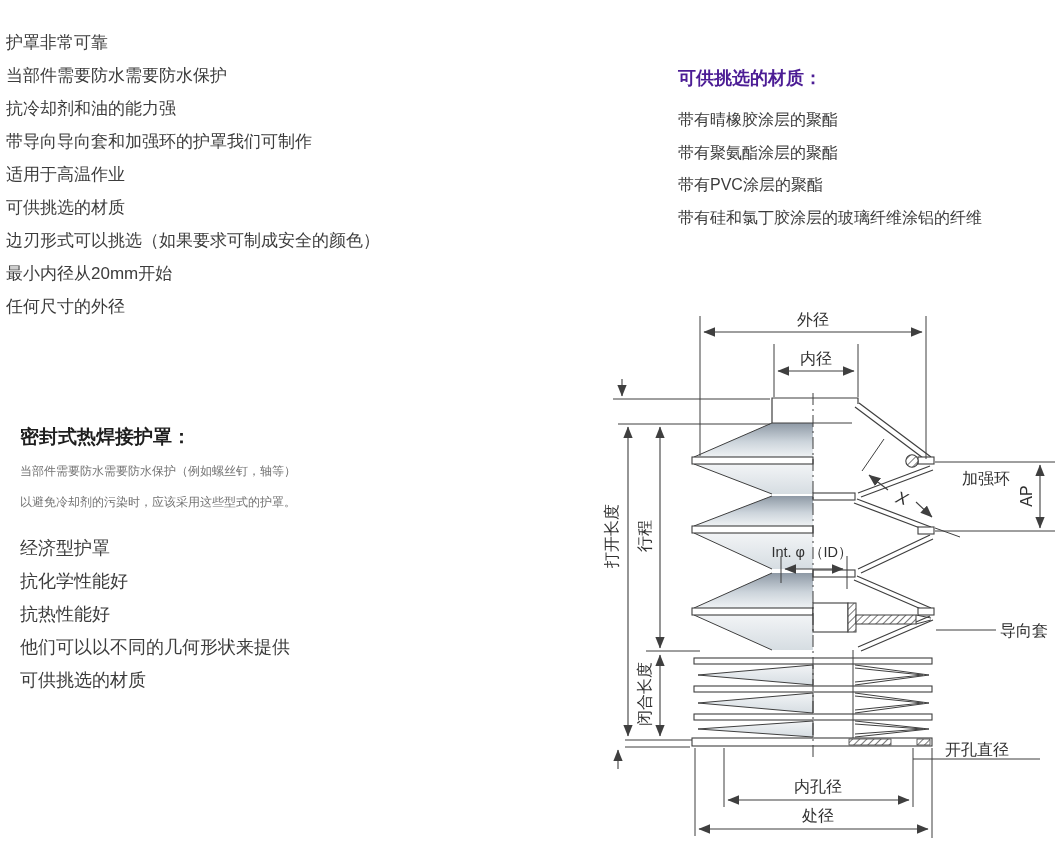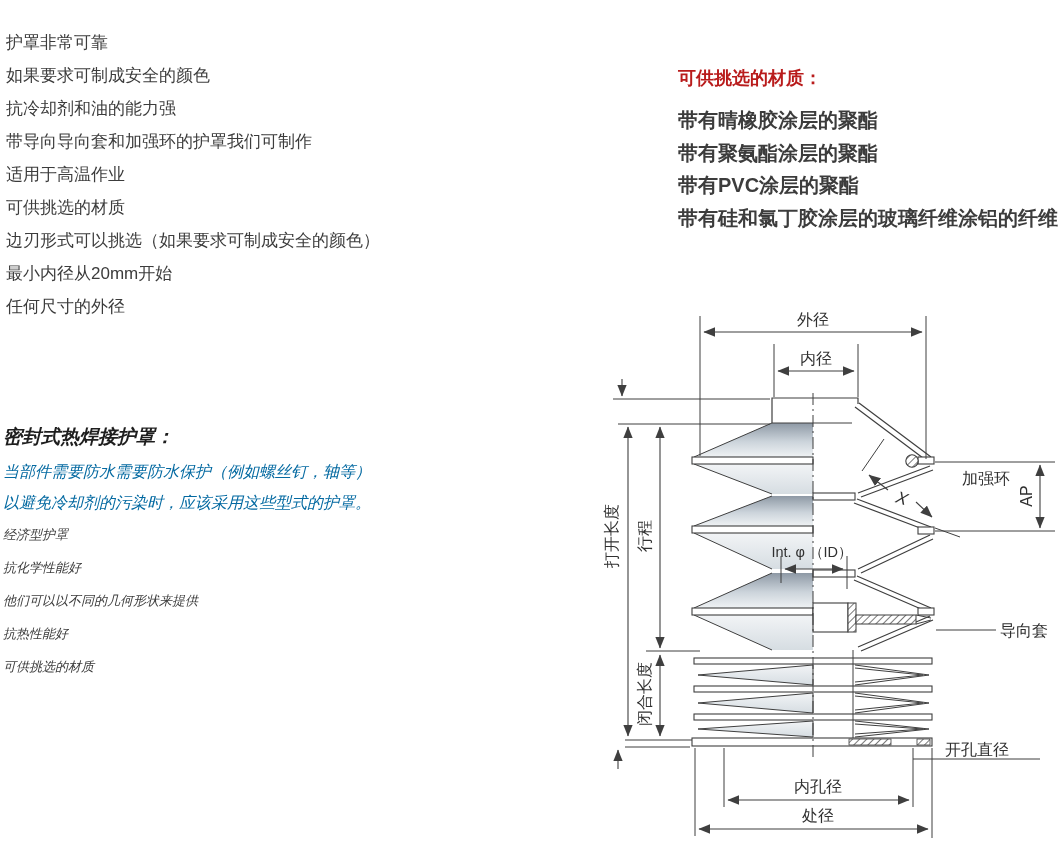--- a/index.html
+++ b/index.html
@@ -1,57 +1,57 @@
 <!DOCTYPE html>
 <html><head>
 <meta charset="utf-8">
 <style>
   html,body{margin:0;padding:0;background:#ffffff;}
   .page{position:relative;width:1064px;height:860px;background:#fff;overflow:hidden;
         font-family:"Liberation Sans","DejaVu Sans",sans-serif;color:#3c3c3c;}
   .features{position:absolute;left:6px;top:26px;font-size:17px;line-height:33px;white-space:nowrap;}
-  .sealed{position:absolute;left:3px;top:424px;white-space:nowrap;font-style:italic;}
+  .sealed{position:absolute;left:20px;top:424px;white-space:nowrap;}
   .sealed .heading{font-size:19px;font-weight:bold;color:#1e1e1e;margin:0 0 6px 0;}
-  .sealed .desc{font-size:16px;line-height:31px;color:#0369a1;}
-  .sealed .sub{font-size:13px;line-height:33px;}
+  .sealed .desc{font-size:12px;line-height:31px;color:#737373;}
+  .sealed .sub{font-size:18px;line-height:33px;margin-top:14px;}
   .materials{position:absolute;left:678px;top:66px;white-space:nowrap;}
-  .materials .heading{font-size:18px;font-weight:bold;color:#b91c1c;margin:0 0 14px 0;}
-  .materials .item{font-size:20px;line-height:32.5px;font-weight:bold;}
+  .materials .heading{font-size:18px;font-weight:bold;color:#4c1d95;margin:0 0 14px 0;}
+  .materials .item{font-size:16px;line-height:32.5px;}
   svg text{font-family:"Liberation Sans","DejaVu Sans",sans-serif;fill:#303030;}
   .dim-line{stroke:#3f3f3f;stroke-width:1.1;fill:none;}
   .thin{stroke:#3f3f3f;stroke-width:1;fill:none;}
   .outline{stroke:#3f3f3f;stroke-width:1.2;fill:none;}
   .wrect{fill:#ffffff;stroke:#3f3f3f;stroke-width:1.1;}
 </style>
 </head>
 <body>
 
 <div class="page">
 
   <div class="features">
     <div>护罩非常可靠</div>
-    <div>如果要求可制成安全的颜色</div>
+    <div>当部件需要防水需要防水保护</div>
     <div>抗冷却剂和油的能力强</div>
     <div>带导向导向套和加强环的护罩我们可制作</div>
     <div>适用于高温作业</div>
     <div>可供挑选的材质</div>
     <div>边刃形式可以挑选（如果要求可制成安全的颜色）</div>
     <div>最小内径从20mm开始</div>
     <div>任何尺寸的外径</div>
   </div>
 
   <div class="sealed">
     <div class="heading">密封式热焊接护罩：</div>
     <div class="desc">当部件需要防水需要防水保护（例如螺丝钉，轴等）</div>
     <div class="desc">以避免冷却剂的污染时，应该采用这些型式的护罩。</div>
     <div class="sub">
       <div>经济型护罩</div>
       <div>抗化学性能好</div>
+      <div>抗热性能好</div>
       <div>他们可以以不同的几何形状来提供</div>
-      <div>抗热性能好</div>
       <div>可供挑选的材质</div>
     </div>
   </div>
 
   <div class="materials">
     <div class="heading">可供挑选的材质：</div>
     <div class="item">带有晴橡胶涂层的聚酯</div>
     <div class="item">带有聚氨酯涂层的聚酯</div>
     <div class="item">带有PVC涂层的聚酯</div>
     <div class="item">带有硅和氯丁胶涂层的玻璃纤维涂铝的纤维</div>

